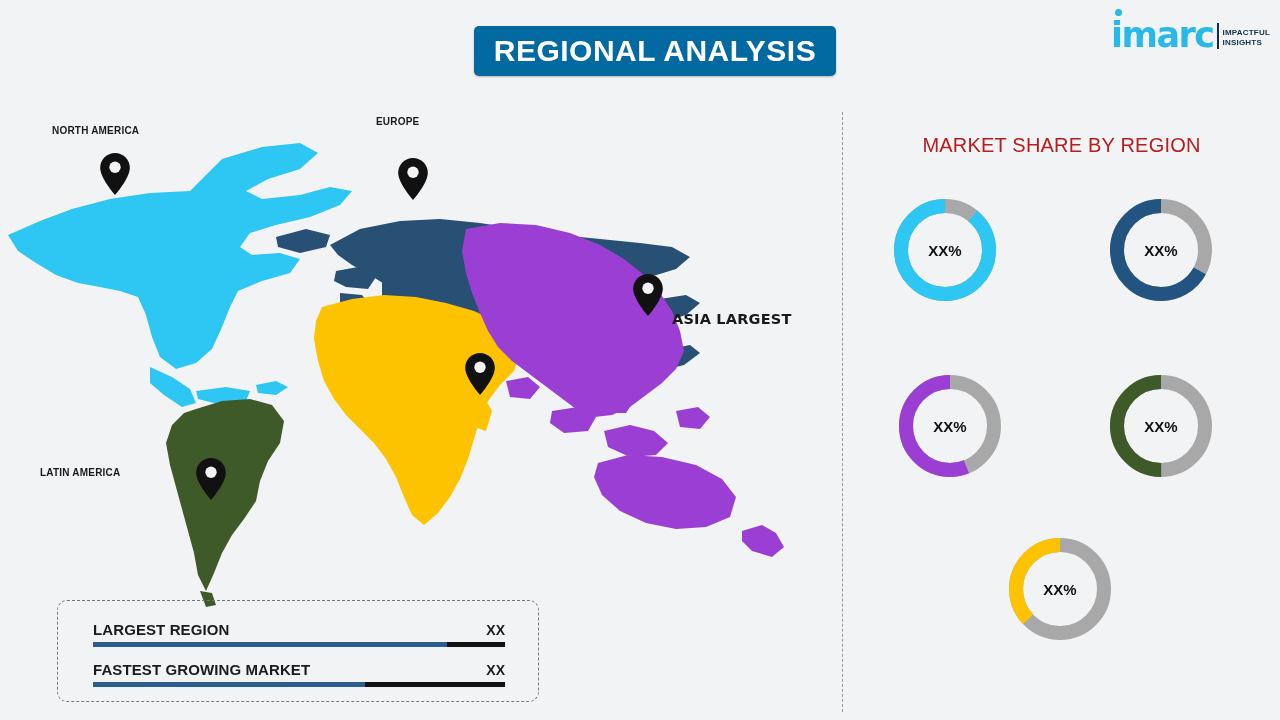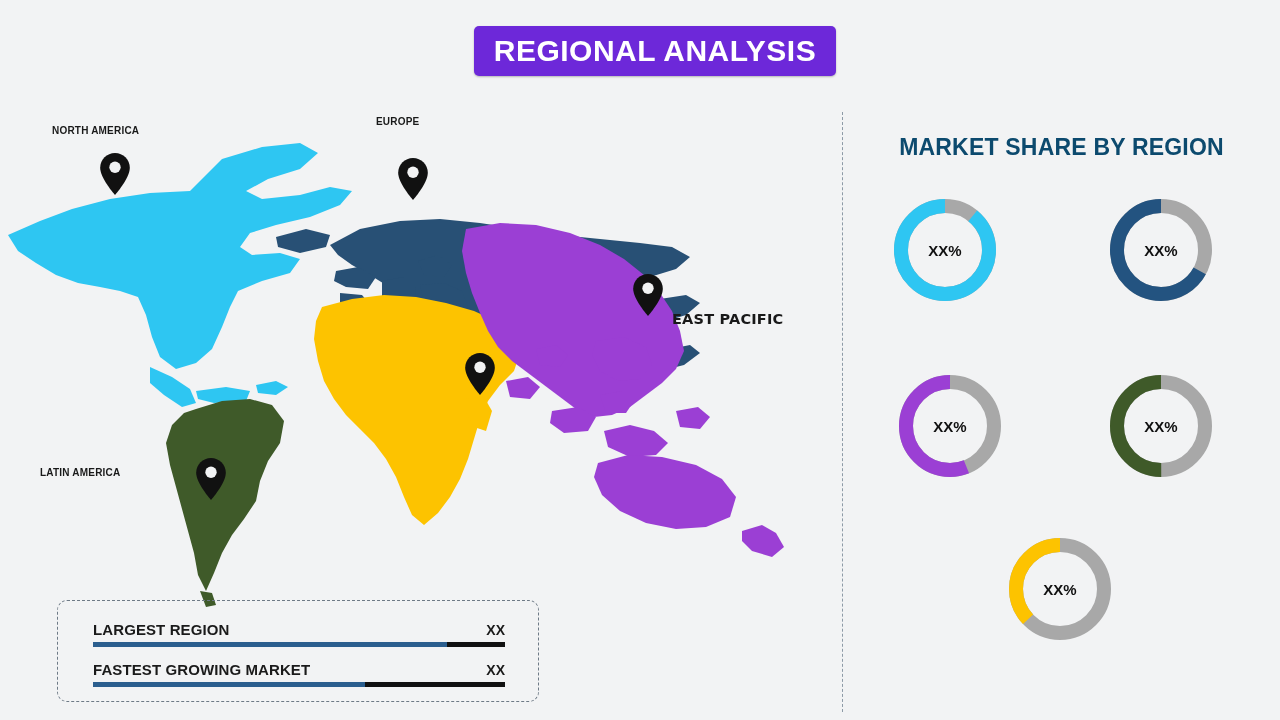--- a/index.html
+++ b/index.html
@@ -16,21 +16,21 @@
     font-family: "Liberation Sans", sans-serif;
   }
 
   
   #title-banner {
     position: absolute;
     left: 474px;
     top: 26px;
     width: 362px;
     height: 50px;
-    background: #6d28d9;
+    background: #0369a1;
     border-radius: 5px;
     display: flex;
     align-items: center;
     justify-content: center;
     box-shadow: 0 1px 2px rgba(0,0,0,0.25);
   }
   #title-text {
     color: #ffffff;
     font-size: 30px;
     font-weight: bold;
@@ -182,23 +182,23 @@
     top: 95px;
     width: 437px;
     height: 625px;
   }
   #charts-title {
     position: absolute;
     top: 39px;
     left: 0;
     width: 437px;
     text-align: center;
-    font-size: 23px;
-    font-weight: bold;
-    color: #0c4a6e;
+    font-size: 20px;
+    font-weight: normal;
+    color: #b91c1c;
     letter-spacing: 0.2px;
   }
   .donut {
     position: absolute;
     width: 116px;
     height: 116px;
   }
   .donut svg { display: block; }
   .donut-label {
     position: absolute;
@@ -217,20 +217,31 @@
 </style>
 </head>
 <body>
 
 <div id="page">
 
   <div id="title-banner">
     <span id="title-text">REGIONAL ANALYSIS</span>
   </div>
 
+  <div id="logo">
+    <div id="logo-word">
+      <span>imarc</span>
+      <span id="logo-dot"></span>
+    </div>
+    <div id="logo-divider"></div>
+    <div id="logo-tag">
+      <span>IMPACTFUL</span>
+      <span>INSIGHTS</span>
+    </div>
+  </div>
 
   <div id="vertical-divider"></div>
 
   <div id="map-panel">
 
     <svg id="world-map" width="830" height="530" viewBox="0 0 830 530">
       <g>
         <path id="r-na" fill="#2ec6f2" d="M8 140 L40 126 L72 114 L110 104 L150 98 L190 96 L222 64 L262 52 L300 48 L318 58 L300 74 L268 84 L246 96 L262 104 L300 100 L330 92 L352 96 L340 110 L310 122 L276 130 L250 138 L240 152 L252 160 L280 158 L300 164 L290 178 L262 186 L238 196 L230 212 L222 232 L212 254 L196 268 L176 274 L160 262 L152 242 L146 220 L138 202 L120 196 L100 192 L78 188 L56 180 L36 168 L18 156 Z"></path>
         <path fill="#2ec6f2" d="M150 272 L172 282 L190 294 L196 308 L182 312 L164 300 L150 288 Z"></path>
         <path fill="#2ec6f2" d="M196 296 L226 292 L250 296 L246 306 L214 308 L198 304 Z"></path>
@@ -270,21 +281,21 @@
         <path fill="#9b3fd4" d="M676 316 L698 312 L710 322 L700 334 L680 332 Z"></path>
         <path fill="#9b3fd4" d="M598 368 L628 360 L662 362 L696 370 L722 384 L736 402 L730 422 L706 432 L676 434 L646 428 L620 416 L602 400 L594 382 Z"></path>
         <path fill="#9b3fd4" d="M742 436 L762 430 L776 438 L784 452 L772 462 L752 456 L742 446 Z"></path>
         <path fill="#9b3fd4" d="M536 254 L556 250 L568 260 L560 272 L540 270 Z"></path>
         <path fill="#9b3fd4" d="M506 286 L528 282 L540 292 L530 304 L510 302 Z"></path>
       </g>
     </svg>
 
     <div class="map-label" style="left:52px; top:30px;">NORTH AMERICA</div>
     <div class="map-label" style="left:376px; top:21px;">EUROPE</div>
-    <div class="map-label soft" style="left:672px; top:216px;">EAST PACIFIC</div>
+    <div class="map-label soft" style="left:672px; top:216px;">ASIA LARGEST</div>
     <div class="map-label" style="left:40px; top:372px;">LATIN AMERICA</div>
 
     <svg class="map-pin" style="left:100px; top:58px;" viewBox="0 0 24 34">
       <path fill="#111111" d="M12 0C5.4 0 0 5.4 0 12c0 8.6 12 22 12 22s12-13.4 12-22C24 5.4 18.6 0 12 0z"></path>
       <circle cx="12" cy="11.5" r="4.6" fill="#f2f3f4"></circle>
     </svg>
     <svg class="map-pin" style="left:398px; top:63px;" viewBox="0 0 24 34">
       <path fill="#111111" d="M12 0C5.4 0 0 5.4 0 12c0 8.6 12 22 12 22s12-13.4 12-22C24 5.4 18.6 0 12 0z"></path>
       <circle cx="12" cy="11.5" r="4.6" fill="#f2f3f4"></circle>
     </svg>

